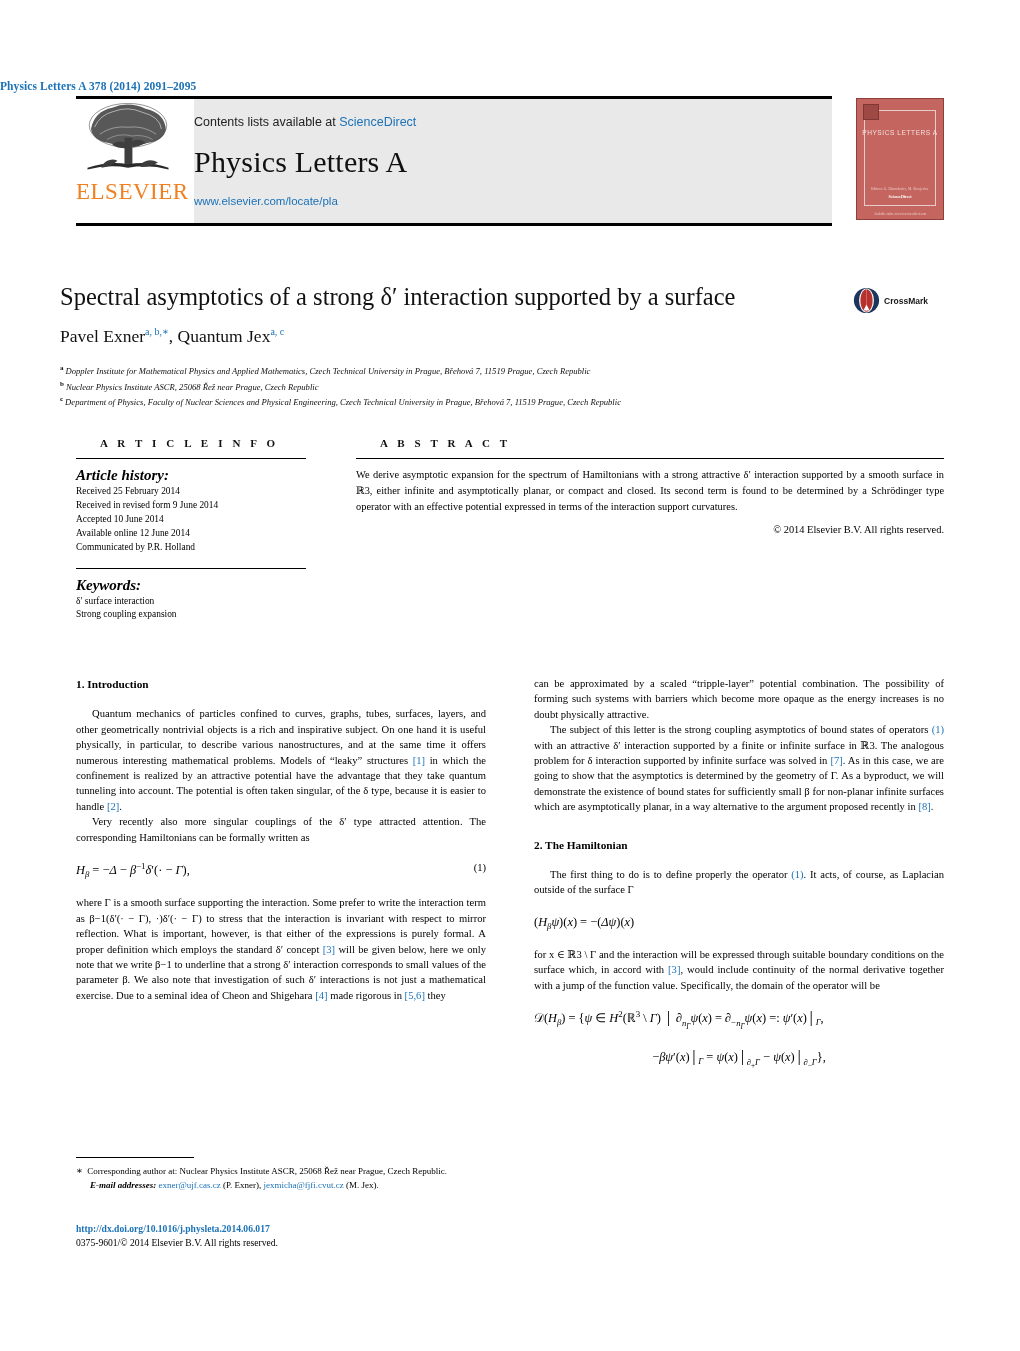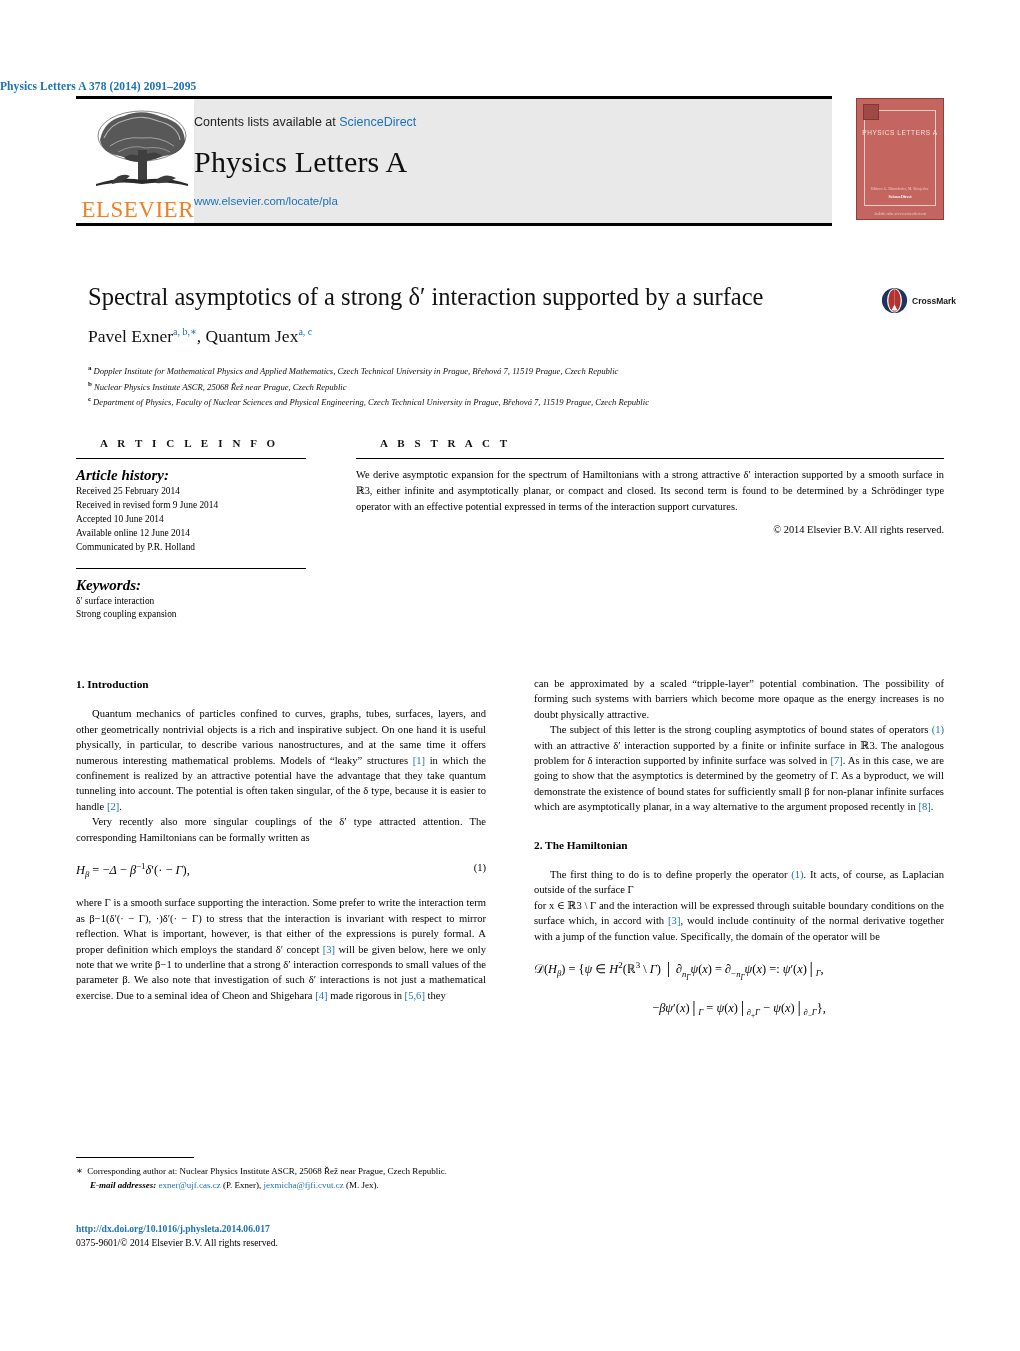--- a/index.html
+++ b/index.html
@@ -50,23 +50,23 @@
     display: flex;
     align-items: stretch;
     height: 124px;
     width: 756px;
   }
   .elsevier-logo {
     width: 118px;
     flex: 0 0 118px;
     display: flex;
     flex-direction: column;
-    align-items: flex-end;
+    align-items: flex-start;
     justify-content: flex-end;
-    padding-bottom: 2px;
+    padding-bottom: 20px;
     box-sizing: border-box;
   }
   .tree-svg { display:block; }
   .elsevier-word {
     font-family: "Liberation Serif", serif;
     font-size: 23px;
     letter-spacing: .5px;
     color: #f08122;
     font-weight: 400;
     line-height: 1;
@@ -156,21 +156,21 @@
     bottom: 3px;
     text-align: center;
     font-size: 3px;
     color: #e8c9c6;
   }
 
   
   .titleblock {
     position: absolute;
     top: 283px;
-    left: 88px;
+    left: 60px;
     width: 868px;
   }
   .paper-title {
     font-size: 24.5px;
     line-height: 1.18;
     color: #111;
     margin: 0;
     font-weight: 400;
     width: 790px;
   }
@@ -451,20 +451,23 @@
 
     <div class="col">
       <p class="noind"><span>can be approximated by a scaled “tripple-layer” potential combination. The possibility of forming such systems with barriers which become more opaque as the energy increases is no doubt physically attractive.</span></p>
 
       <p><span>The subject of this letter is the strong coupling asymptotics of bound states of operators </span><span class="ref">(1)</span><span> with an attractive δ′ interaction supported by a finite or infinite surface in ℝ3. The analogous problem for δ interaction supported by infinite surface was solved in </span><span class="ref">[7]</span><span>. As in this case, we are going to show that the asymptotics is determined by the geometry of Γ. As a byproduct, we will demonstrate the existence of bound states for sufficiently small β for non-planar infinite surfaces which are asymptotically planar, in a way alternative to the argument proposed recently in </span><span class="ref">[8]</span><span>.</span></p>
 
       <h2 class="spaced">2. The Hamiltonian</h2>
 
       <p><span>The first thing to do is to define properly the operator </span><span class="ref">(1)</span><span>. It acts, of course, as Laplacian outside of the surface Γ</span></p>
 
+      <div class="eq">
+        <span>(<i class="math">H</i><sub class="s"><i class="math">β</i></sub><i class="math">ψ</i>)(<i class="math">x</i>) = −(<i class="math">Δψ</i>)(<i class="math">x</i>)</span>
+      </div>
 
       <p class="noind"><span>for x ∈ ℝ3 \ Γ and the interaction will be expressed through suitable boundary conditions on the surface which, in accord with </span><span class="ref">[3]</span><span>, would include continuity of the normal derivative together with a jump of the function value. Specifically, the domain of the operator will be</span></p>
 
       <div class="eq">
         <span>𝒟(<i class="math">H</i><sub class="s"><i class="math">β</i></sub>) = {<i class="math">ψ</i> ∈ <i class="math">H</i><sup class="s">2</sup>(ℝ<sup class="s">3</sup> \ <i class="math">Γ</i>) │ ∂<sub class="s"><i class="math">n<sub>Γ</sub></i></sub><i class="math">ψ</i>(<i class="math">x</i>) = ∂<sub class="s">−<i class="math">n<sub>Γ</sub></i></sub><i class="math">ψ</i>(<i class="math">x</i>) =: <i class="math">ψ</i>′(<i class="math">x</i>)│<sub class="s"><i class="math">Γ</i></sub>,</span>
         <div class="eq-center" style="margin-top:16px">−<i class="math">βψ</i>′(<i class="math">x</i>)│<sub class="s"><i class="math">Γ</i></sub> = <i class="math">ψ</i>(<i class="math">x</i>)│<sub class="s">∂<sub>+</sub><i class="math">Γ</i></sub> − <i class="math">ψ</i>(<i class="math">x</i>)│<sub class="s">∂<sub>−</sub><i class="math">Γ</i></sub>},</div>
       </div>
     </div>
   </div>
 

